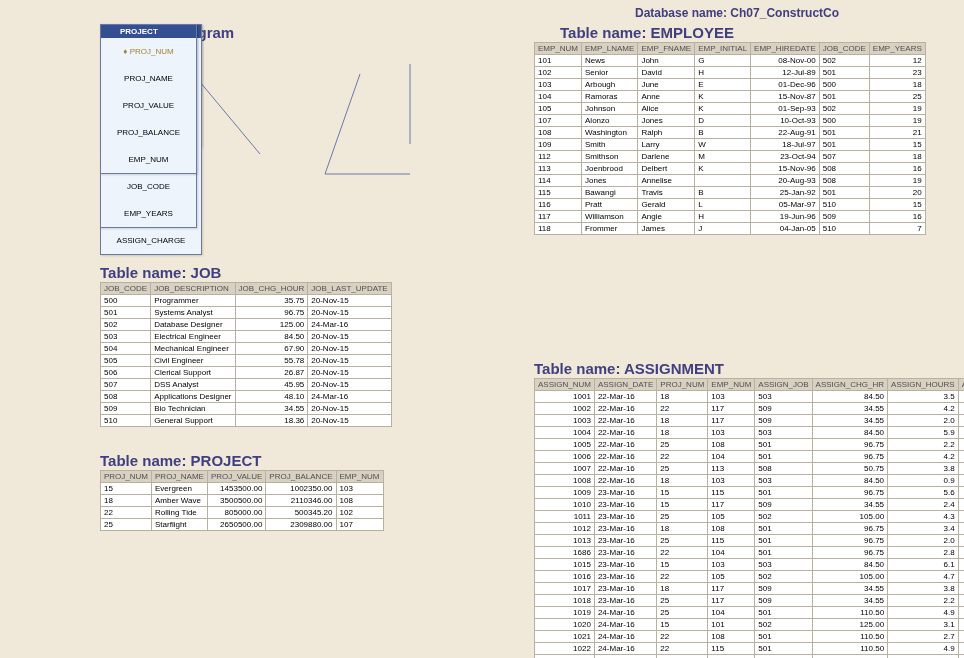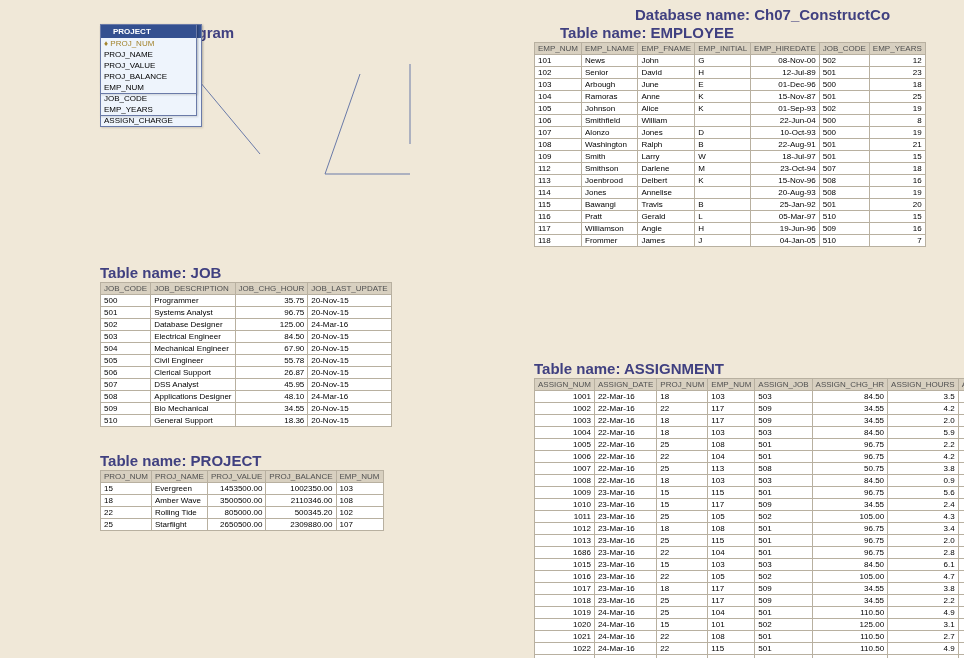--- a/index.html
+++ b/index.html
@@ -16,21 +16,21 @@
   .title {
     font-size: 15px;
     font-weight: bold;
     color: #404080;
     margin: 0 0 6px 0;
   }
   .dbname {
     position: absolute;
     top: 6px;
     left: 635px;
-    font-size: 15px;
+    font-size: 12px;
     font-weight: bold;
     color: #404080;
   }
 
   
   .diagram {
     position: absolute;
     top: 24px;
     left: 100px;
     width: 420px;
@@ -42,26 +42,27 @@
     background: #eef4fc;
     border: 1px solid #6a7aa8;
     font-size: 8px;
     line-height: 11px;
     box-shadow: 1px 1px 2px rgba(0,0,0,.15);
   }
   .entity .hdr {
     background: #345090;
     color: #fff;
     font-weight: bold;
-    padding: 1px 12px;
+    padding: 1px 19px;
     font-size: 8px;
   }
   .entity .row {
-    padding: 0 3px;
+    padding: 8px 3px;
     white-space: nowrap;
+    text-align: center;
   }
   .entity .key { color: #a3842e; }
 
   
   table.dt {
     border-collapse: collapse;
     background: #fff;
     font-size: 8px;
   }
   table.dt th, table.dt td {
@@ -207,21 +208,21 @@
         <td>20-Nov-15</td>
       </tr>
       <tr>
         <td>508</td>
         <td>Applications Designer</td>
         <td class="r">48.10</td>
         <td>24-Mar-16</td>
       </tr>
       <tr>
         <td>509</td>
-        <td>Bio Mechanical</td>
+        <td>Bio Technician</td>
         <td class="r">34.55</td>
         <td>20-Nov-15</td>
       </tr>
       <tr>
         <td>510</td>
         <td>General Support</td>
         <td class="r">18.36</td>
         <td>20-Nov-15</td>
       </tr>
     </tbody>
@@ -319,29 +320,20 @@
         <td class="r">25</td>
       </tr>
       <tr>
         <td>105</td>
         <td>Johnson</td>
         <td>Alice</td>
         <td>K</td>
         <td class="r">01-Sep-93</td>
         <td>502</td>
         <td class="r">19</td>
-      </tr>
-      <tr>
-        <td>106</td>
-        <td>Smithfield</td>
-        <td>William</td>
-        <td></td>
-        <td class="r">22-Jun-04</td>
-        <td>500</td>
-        <td class="r">8</td>
       </tr>
       <tr>
         <td>107</td>
         <td>Alonzo</td>
         <td>Jones</td>
         <td>D</td>
         <td class="r">10-Oct-93</td>
         <td>500</td>
         <td class="r">19</td>
       </tr>

